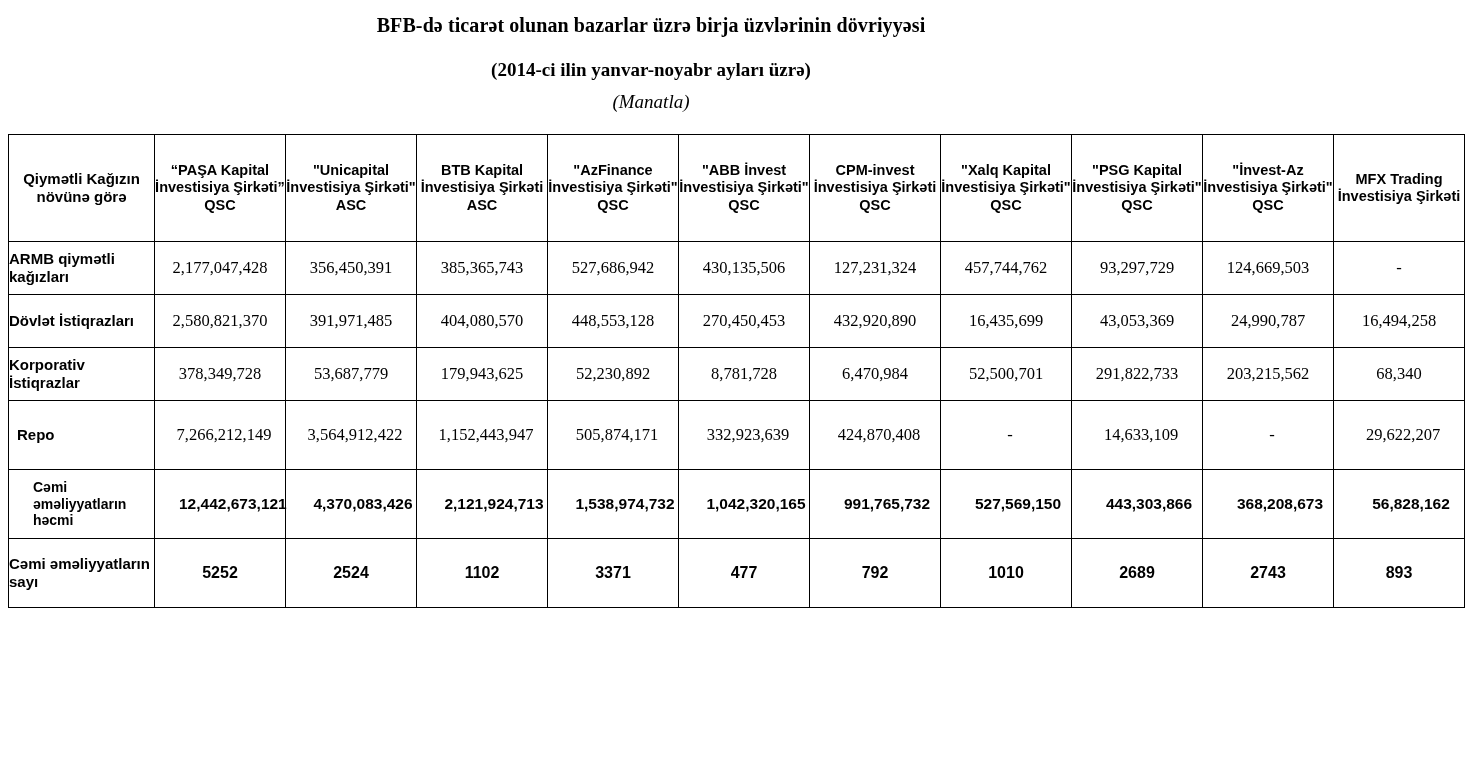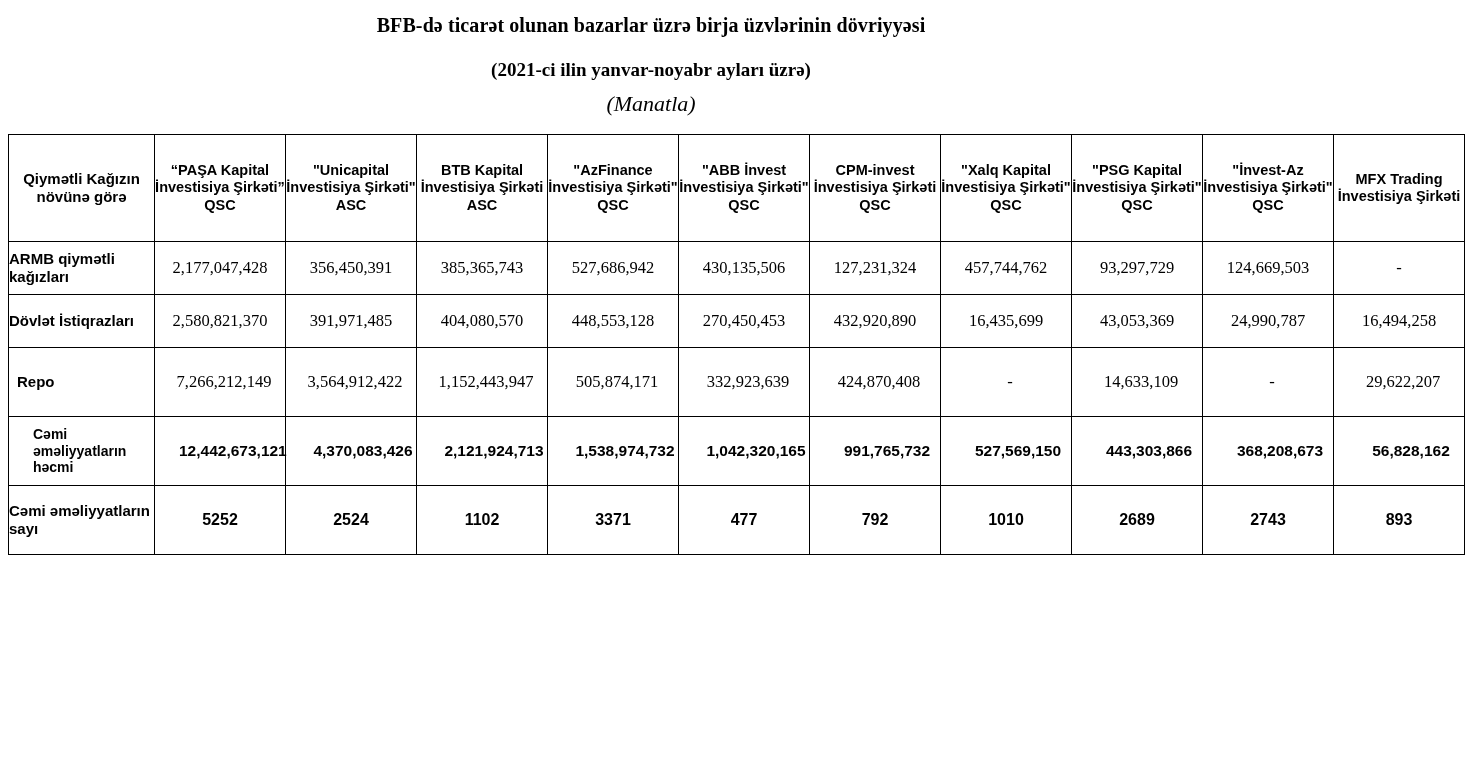--- a/index.html
+++ b/index.html
@@ -32,21 +32,21 @@
   }
   .title-sub {
     font-family: "Liberation Serif", serif;
     font-weight: bold;
     font-size: 19px;
     margin-top: 22px;
   }
   .title-unit {
     font-family: "Liberation Serif", serif;
     font-style: italic;
-    font-size: 22px;
+    font-size: 19px;
     margin-top: 10px;
   }
   .table-wrap {
     position: absolute;
     left: 8px;
     top: 134px;
     width: 1457px;
   }
   table.main {
     border-collapse: collapse;
@@ -107,21 +107,21 @@
   .col-first { width: 146px; }
   .col-rest { width: 131px; }
 </style>
 </head>
 <body>
 
 <div class="page">
 
   <div class="title-block">
     <div class="title-main">BFB-də ticarət olunan bazarlar üzrə birja üzvlərinin dövriyyəsi</div>
-    <div class="title-sub">(2021-ci ilin yanvar-noyabr ayları üzrə)</div>
+    <div class="title-sub">(2014-ci ilin yanvar-noyabr ayları üzrə)</div>
     <div class="title-unit">(Manatla)</div>
   </div>
 
   <div class="table-wrap">
     <table class="main">
       <colgroup>
         <col class="col-first">
         <col class="col-rest">
           <col class="col-rest">
           <col class="col-rest">
@@ -168,20 +168,33 @@
           <td class="val">391,971,485</td>
           <td class="val">404,080,570</td>
           <td class="val">448,553,128</td>
           <td class="val">270,450,453</td>
           <td class="val">432,920,890</td>
           <td class="val">16,435,699</td>
           <td class="val">43,053,369</td>
           <td class="val">24,990,787</td>
           <td class="val">16,494,258</td>
         </tr>
+        <tr class="r-data">
+          <td class="rowhead">Korporativ İstiqrazlar</td>
+          <td class="val">378,349,728</td>
+          <td class="val">53,687,779</td>
+          <td class="val">179,943,625</td>
+          <td class="val">52,230,892</td>
+          <td class="val">8,781,728</td>
+          <td class="val">6,470,984</td>
+          <td class="val">52,500,701</td>
+          <td class="val">291,822,733</td>
+          <td class="val">203,215,562</td>
+          <td class="val">68,340</td>
+        </tr>
         <tr class="r-repo">
           <td class="rowhead">Repo</td>
           <td class="val">7,266,212,149</td>
           <td class="val">3,564,912,422</td>
           <td class="val">1,152,443,947</td>
           <td class="val">505,874,171</td>
           <td class="val">332,923,639</td>
           <td class="val">424,870,408</td>
           <td class="val">-</td>
           <td class="val">14,633,109</td>

